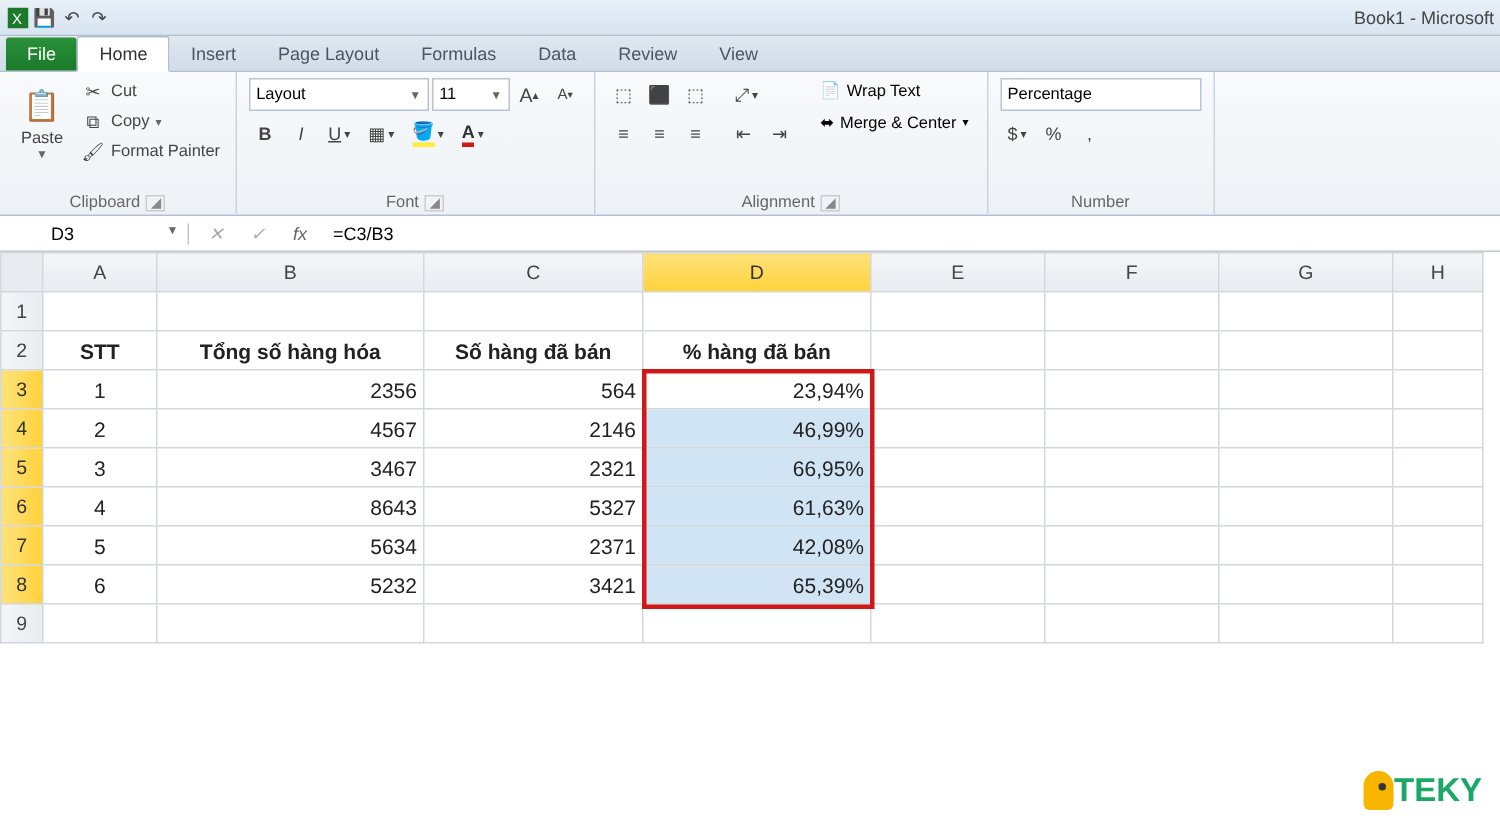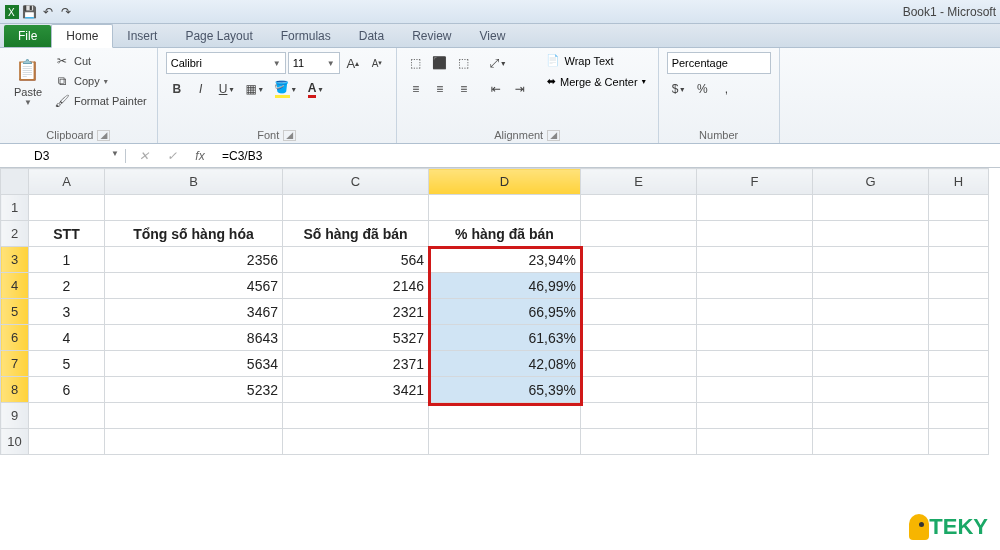--- a/index.html
+++ b/index.html
@@ -36,21 +36,21 @@
 .combo .dd { font-size: 8px; color: #666; margin-left: 4px; }
 .fontname { width: 120px; }
 .fontsize { width: 52px; }
 .btnrow { display: flex; gap: 2px; }
 .rbtn { width: 22px; height: 22px; display: inline-flex; align-items: center; justify-content: center; font-size: 12px; color: #444; border: 1px solid transparent; }
 .rbtn.wide { width: auto; padding: 0 4px; gap: 2px; }
 
 .aligncol { display: flex; flex-direction: column; gap: 4px; }
 .alignrow { display: flex; gap: 2px; }
 
-.numfmt { width: 104px; }
+.numfmt { width: 134px; }
 
 
 .fbar { height: 24px; border-bottom: 1px solid #c0c8d0; display: flex; align-items: center; font-size: 12px; }
 .namebox { width: 98px; border-right: 1px solid #c0c8d0; padding: 0 6px; display: flex; align-items: flex-start; justify-content: space-between; margin-left: 28px; }
 .namebox .dd { font-size: 8px; color: #666; }
 .fxarea { display: flex; align-items: center; gap: 8px; padding: 0 8px; }
 .fxbtn { width: 20px; display: inline-flex; justify-content: center; font-style: italic; color: #666; }
 .formula { flex: 1; padding: 0 4px; }
 
 
@@ -137,21 +137,21 @@
         <span>Clipboard</span>
         <span class="launcher">◢</span>
       </div>
   </div>
 
   <div class="group">
     <div class="group-body">
       <div class="fontbox">
         <div class="fontrow">
           <div class="combo fontname">
-              <span>Calibri</span>
+              <span>Layout</span>
               <span class="dd">▼</span>
             </div>
           <div class="combo fontsize">
               <span>11</span>
               <span class="dd">▼</span>
             </div>
           <span class="rbtn" style="font-size:13px">A<sup style="font-size:8px">▴</sup></span>
           <span class="rbtn" style="font-size:10px">A<sup style="font-size:7px">▾</sup></span>
         </div>
         <div class="btnrow">
@@ -370,31 +370,20 @@
           <th class="rowh">9</th>
           <td></td>
           <td></td>
           <td></td>
           <td></td>
           <td></td>
           <td></td>
           <td></td>
           <td></td>
         </tr>
-  <tr>
-          <th class="rowh">10</th>
-          <td></td>
-          <td></td>
-          <td></td>
-          <td></td>
-          <td></td>
-          <td></td>
-          <td></td>
-          <td></td>
-        </tr>
 </tbody>
     </table>
 <div class="selbox" style="left:428px; top:78px; width:155px; height:160px;"></div>
 </div>
 
 <div class="logo">
   <span class="dot"></span>
   <span>TEKY</span>
 </div>
 

